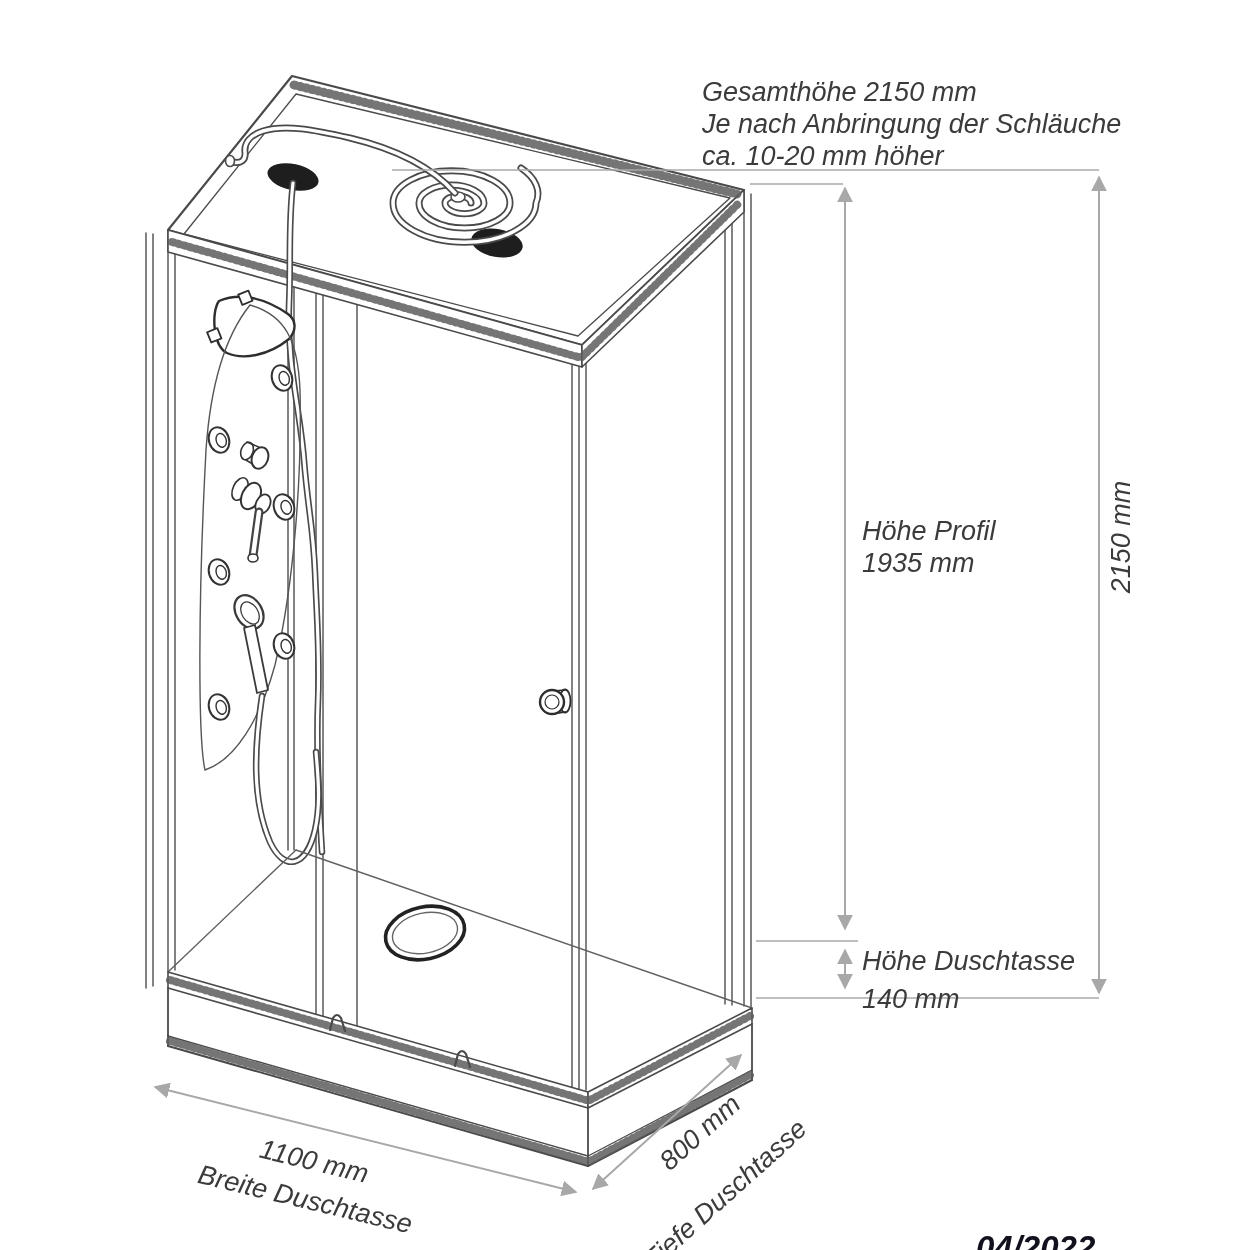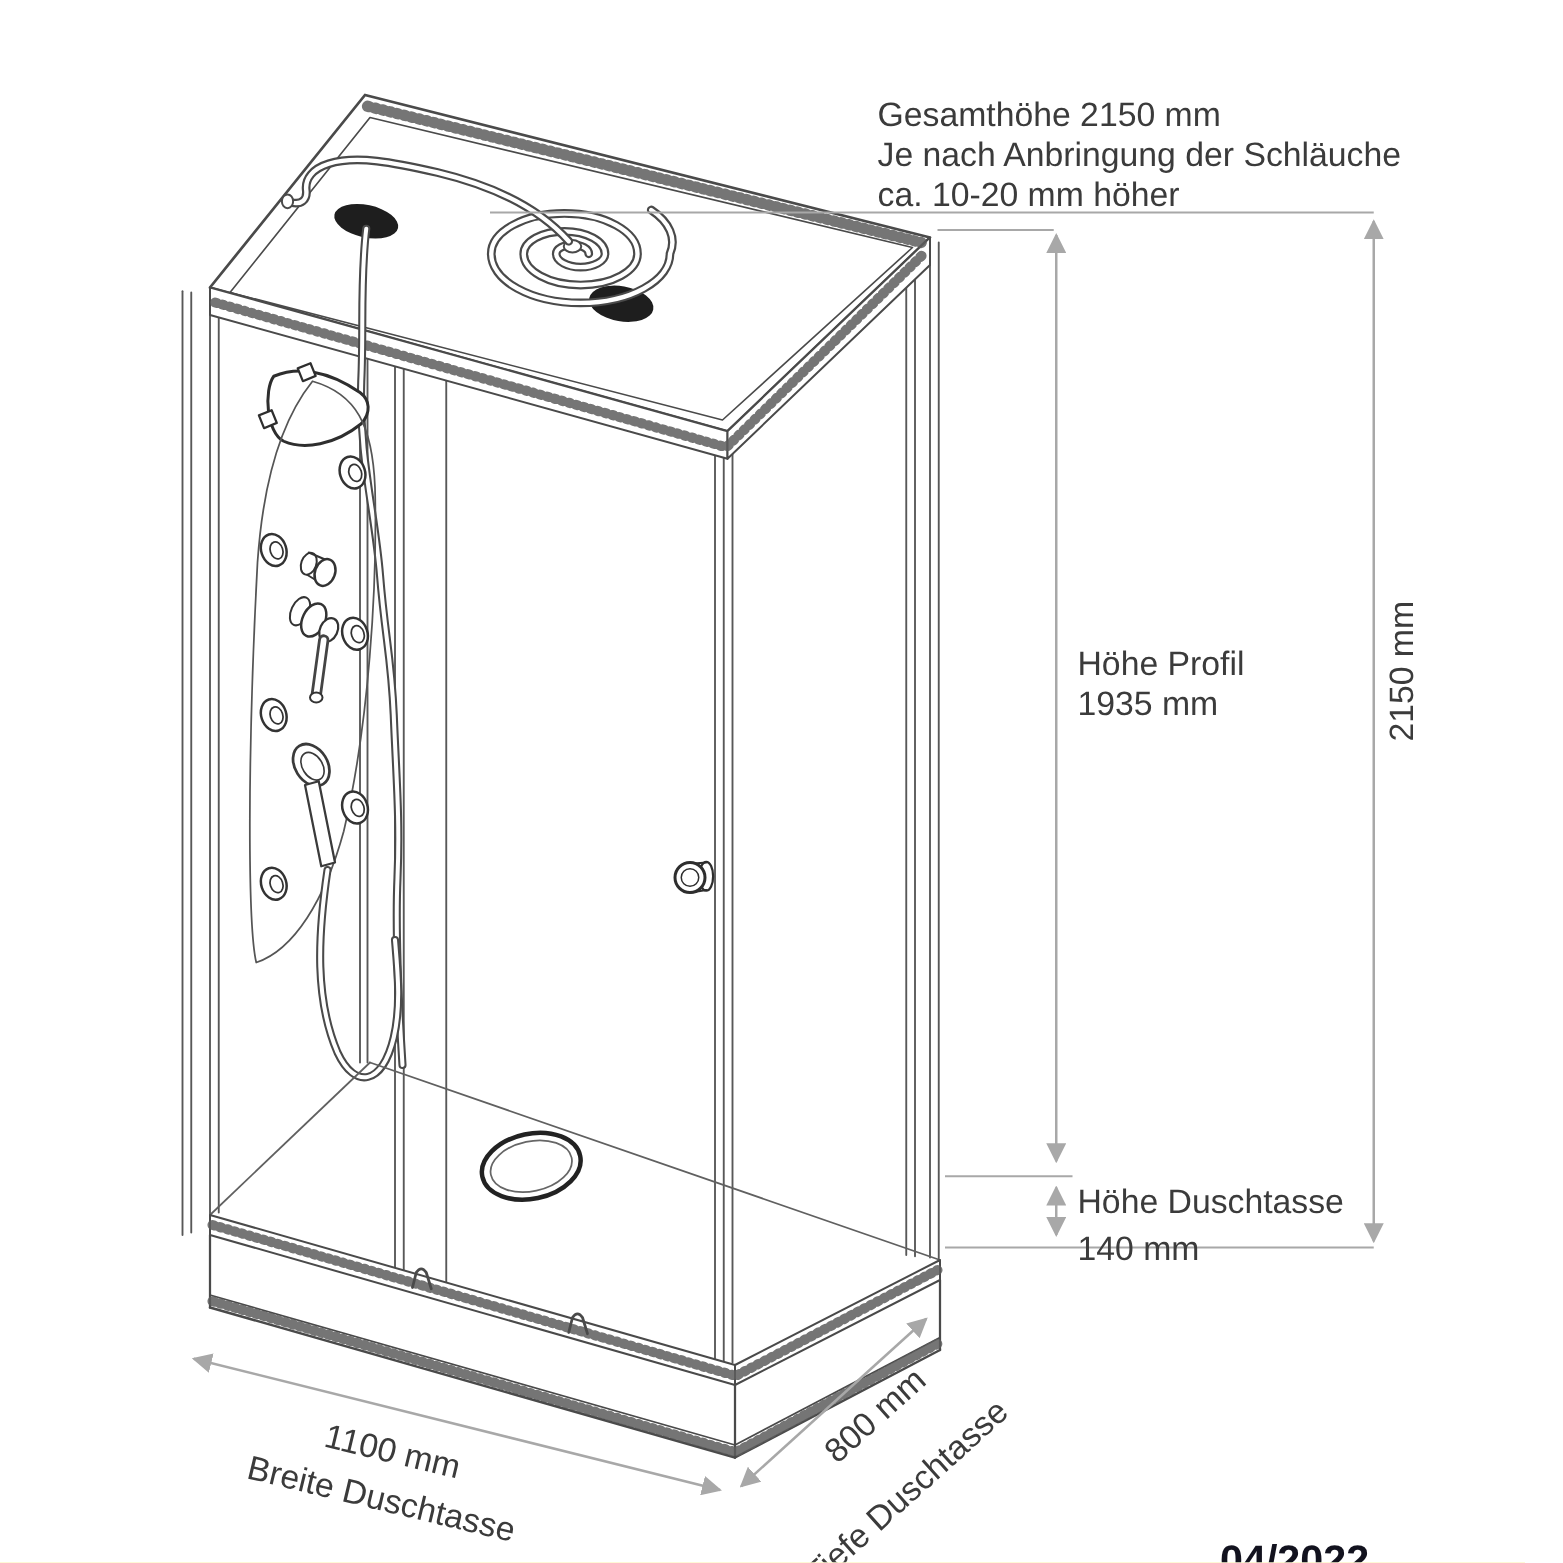--- a/index.html
+++ b/index.html
@@ -1,18 +1,18 @@
 <!DOCTYPE html>
 <html><head>
 <meta charset="utf-8">
 <style>
   html,body{margin:0;padding:0;background:#fff;}
   .canvas{
-    position:relative;width:1250px;height:1250px;background:#fde047;
-    overflow:hidden;font-family:"Liberation Sans",sans-serif;
+    position:relative;width:1250px;height:1250px;background:#3b82f6;
+    overflow:hidden;font-family:"Liberation Sans",sans-serif;font-style:italic;
   }
   svg{position:absolute;inset:0;}
   svg text{
     font-family:"Liberation Sans",sans-serif;
     fill:#3b3b3b;
   }
   .dim-text{font-size:27px;}
   .footer-text{font-size:33px;font-weight:bold;fill:#12121e;}
 </style>
 </head>

